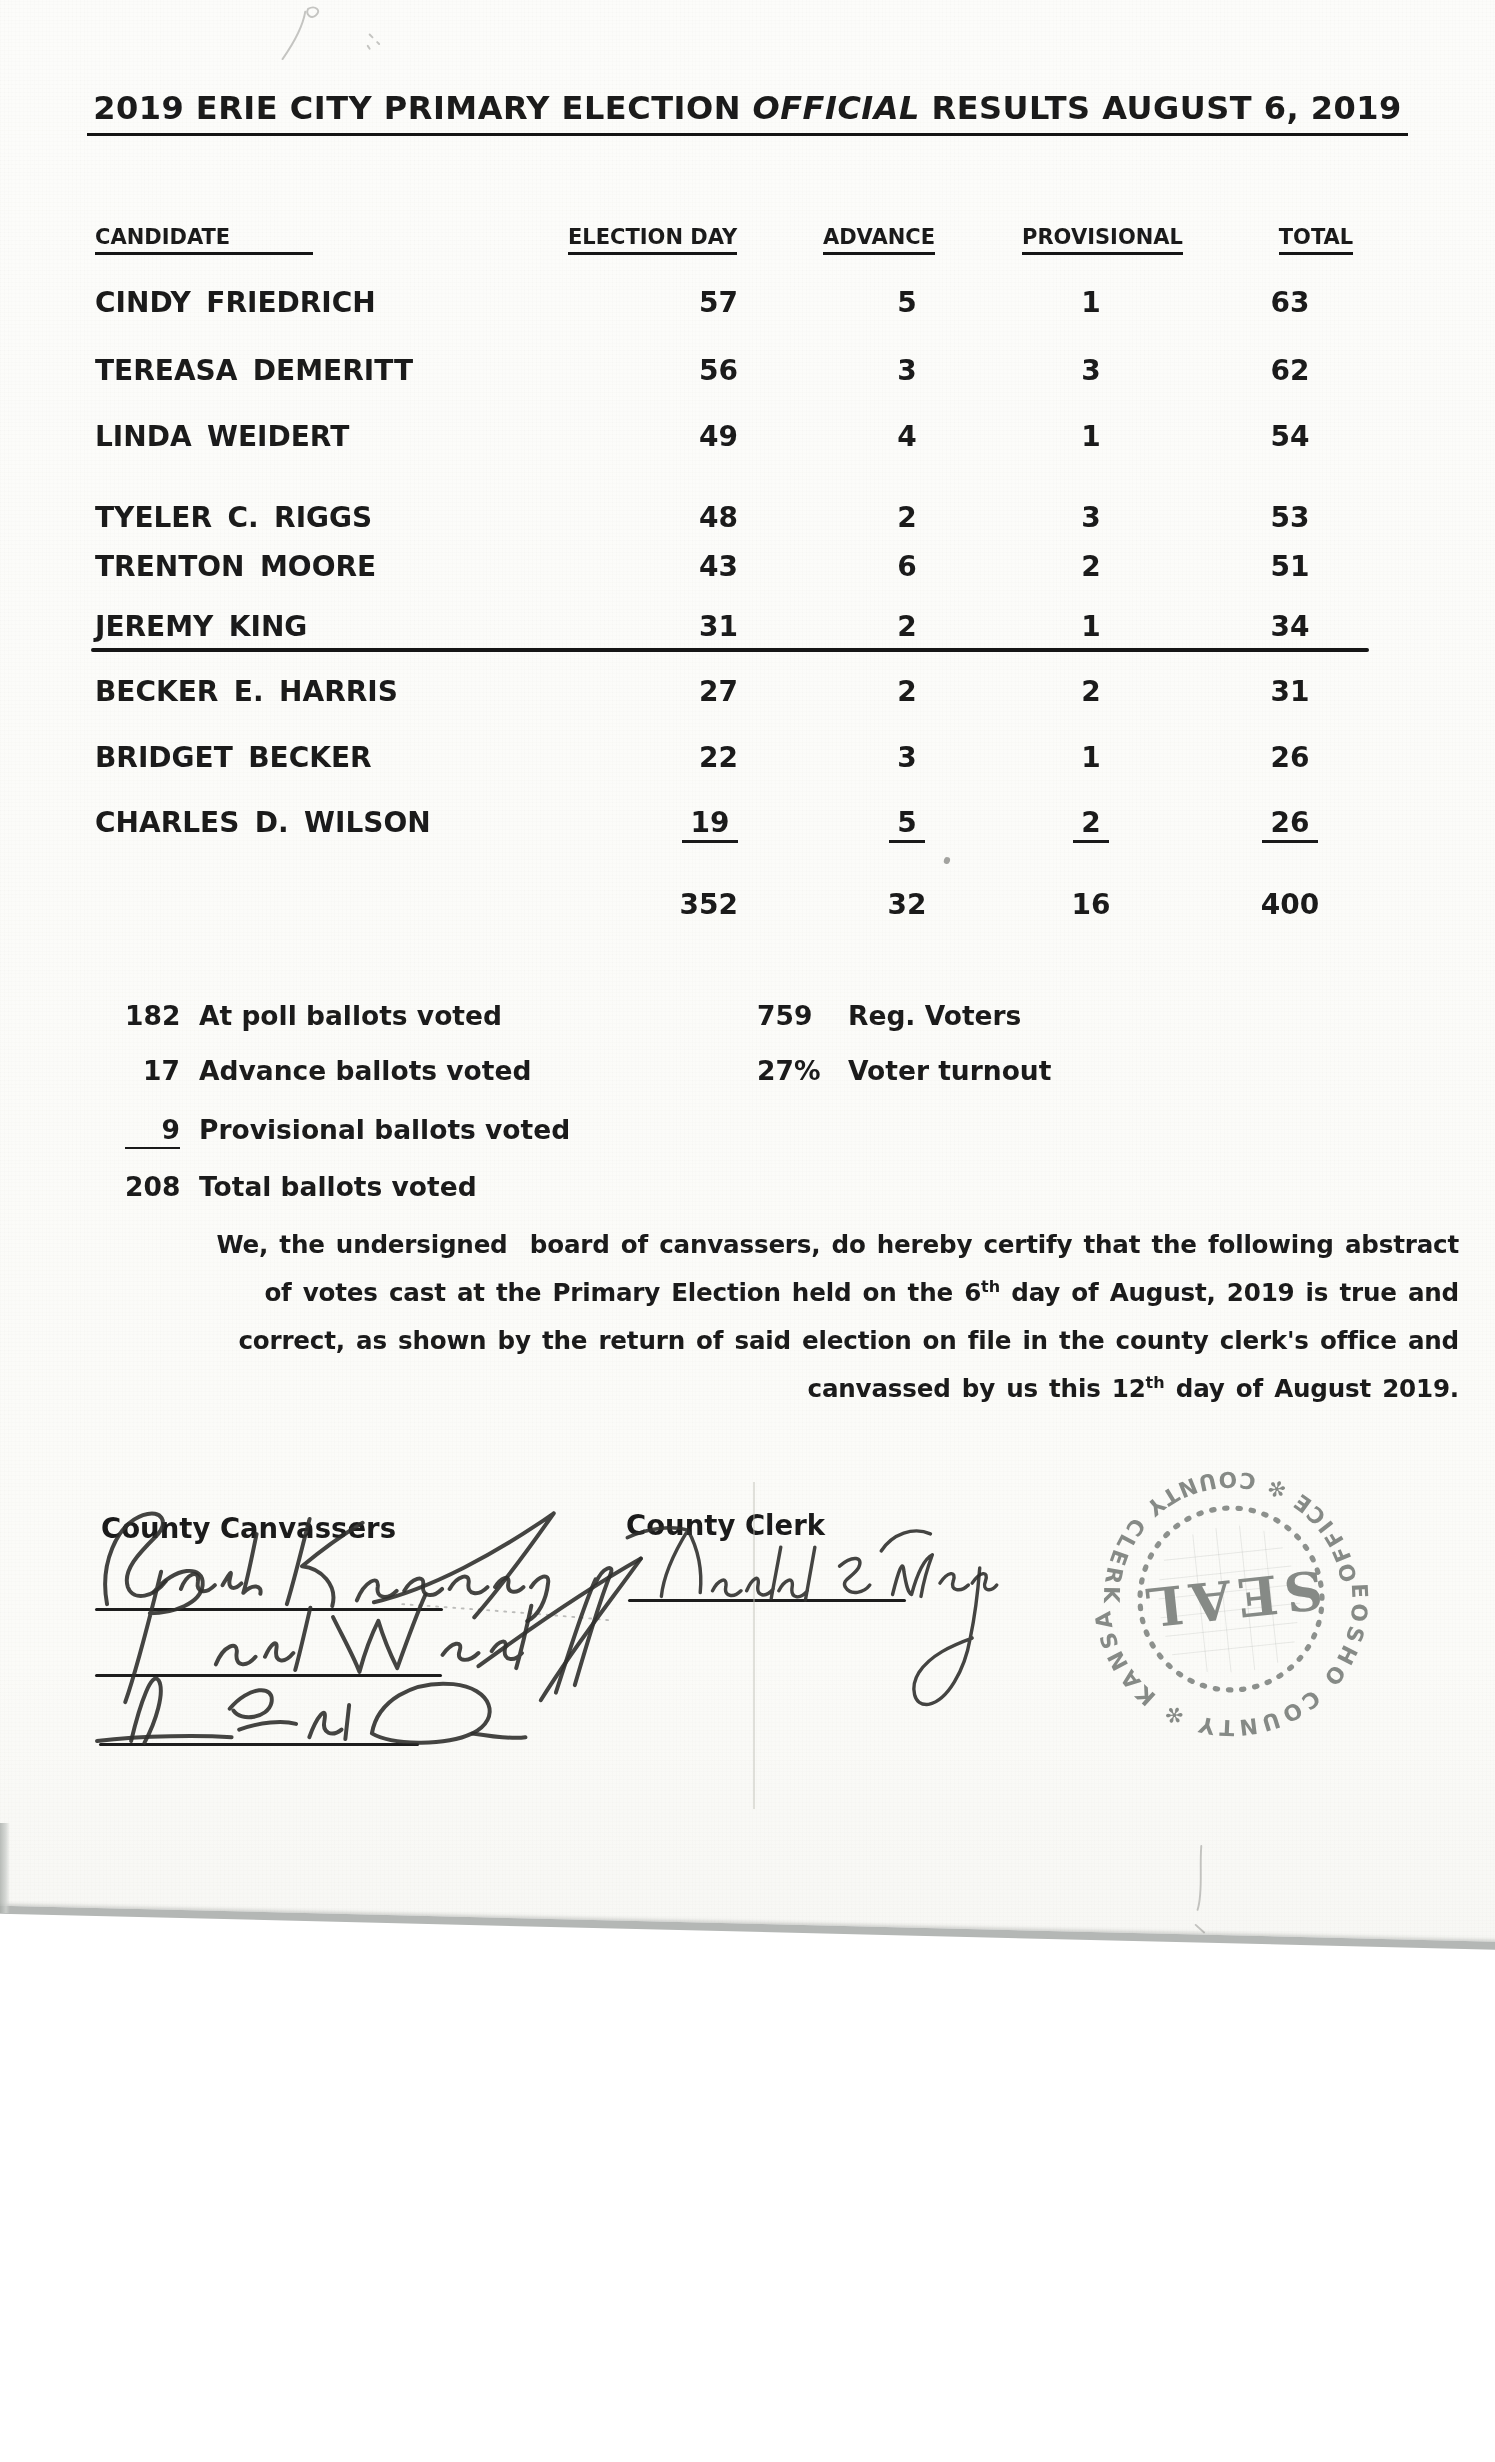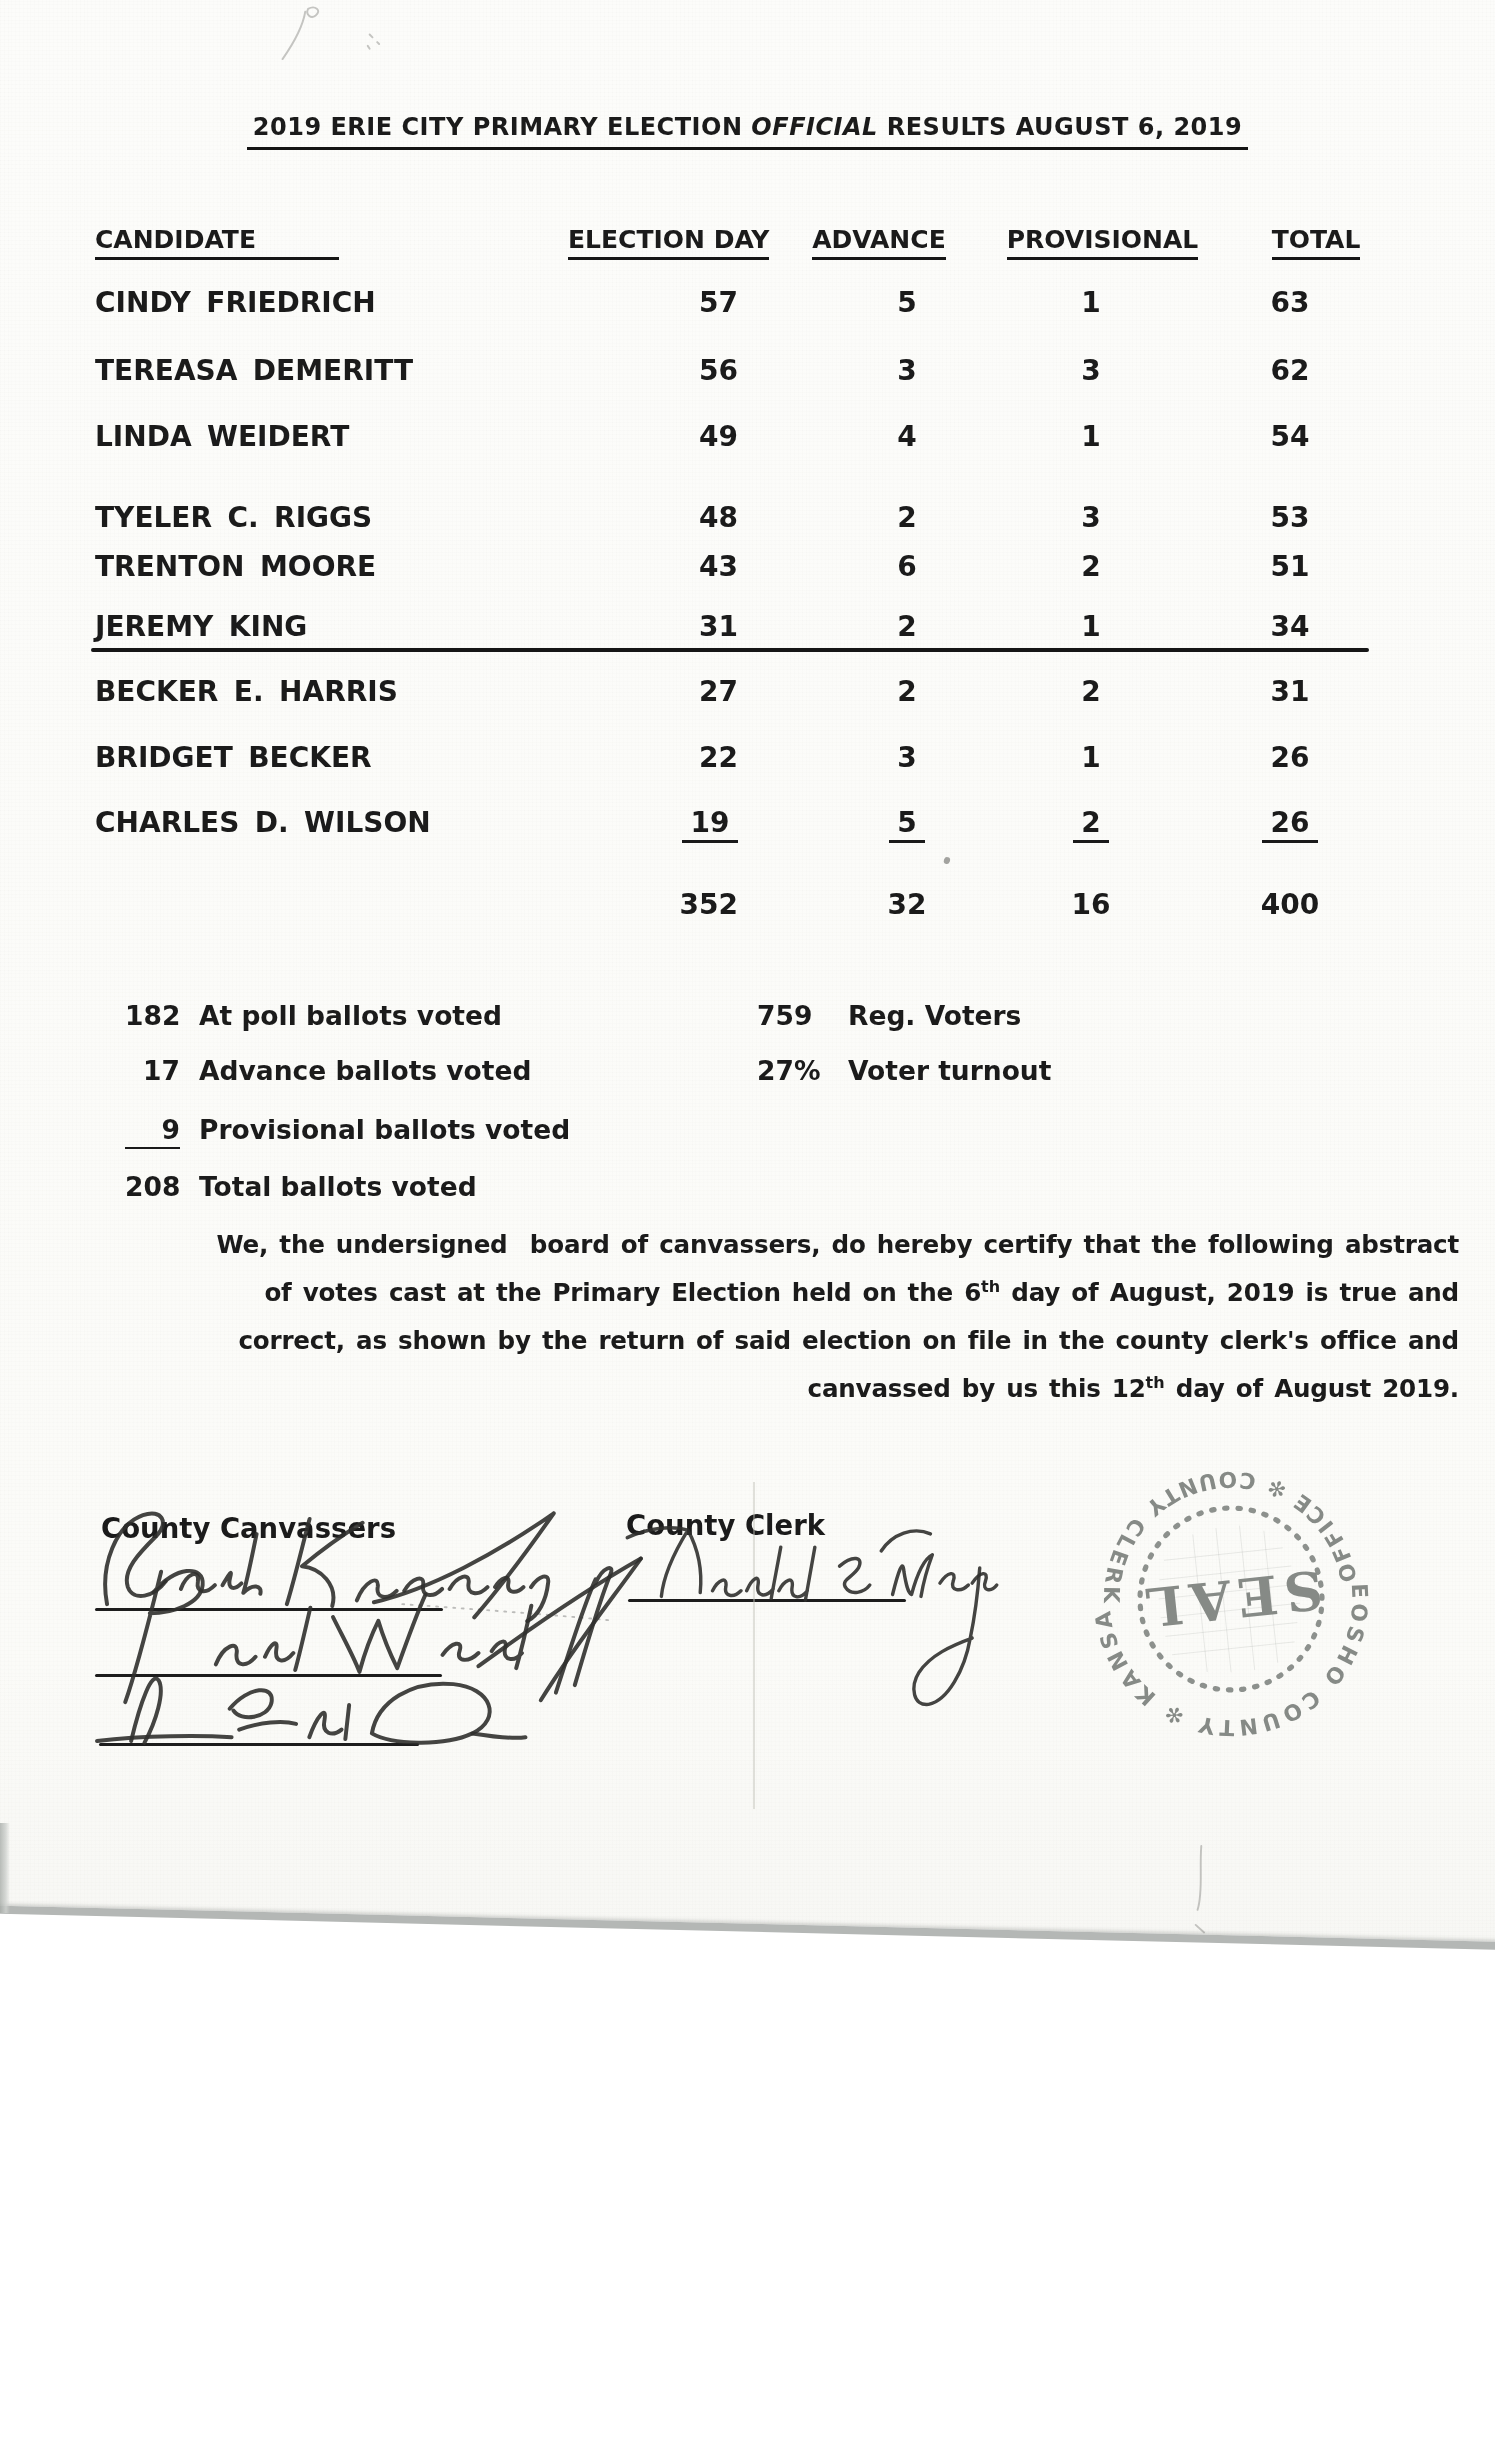--- a/index.html
+++ b/index.html
@@ -27,42 +27,42 @@
   }
   .left-edge-shadow {
     position:absolute; left:0; top:1823px; width:9.5px; height:90px;
     background:linear-gradient(90deg,#a8ada9 0%, #cfd2cf 60%, rgba(207,210,207,0) 100%);
     opacity:.8;
   }
 
   
   .title-wrap { position:absolute; left:0; right:0; top:89px; text-align:center; }
   .title {
-    display:inline-block; font-size:24px; font-weight:700; letter-spacing:0.5px;
-    border-bottom:3.8px solid #141414; padding:0 5.7px 5.7px 5.7px; white-space:pre;margin-top:24px;
+    display:inline-block; font-size:32px; font-weight:700; letter-spacing:0.5px;
+    border-bottom:3.8px solid #141414; padding:0 5.7px 5.7px 5.7px; white-space:pre;
   }
   .title .it { font-style:italic; }
 
   
   .trow { position:absolute; left:0; width:1495px; height:36px; font-weight:700; font-size:28px; }
   .cell { position:absolute; top:0; white-space:pre; }
   .c-name { left:95px; word-spacing:5.7px; }
   .c-ed   { left:568px;  width:170px; text-align:right; }
   .c-adv  { left:822px;  width:170px; text-align:center; }
   .c-prov { left:1006px; width:170px; text-align:center; }
   .c-tot  { left:1205px; width:170px; text-align:center; }
 
   .h-name { left:95px; }
   .h-ed   { left:568px;  width:170px; text-align:left; }
   .h-adv  { left:794px;  width:170px; text-align:center; }
   .h-prov { left:1004px; width:197px; text-align:center; }
   .h-tot  { left:1231px; width:170px; text-align:center; }
   .hdr span.u { border-bottom:3.8px solid #161616; padding-bottom:2.8px; display:inline-block; }
   .hdr .h-name span.u { padding-right:83px; }
-  .hdr { font-size:25px;text-decoration:underline; }
+  .hdr { font-size:21px;text-decoration:underline; }
 
   .full-line {
     position:absolute; left:91px; top:648px; width:1278px; height:3.8px;
     background:#161616; border-radius:1.9px;
   }
   .r-charles .cell span { border-bottom:3.8px solid #1a1a1a; padding:0 8.5px 0.9px 8.5px; }
   .stray-dot {
     position:absolute; left:944px; top:857px; width:5.7px; height:6.6px;
     background:#4c4c48; border-radius:50%; opacity:.5; transform:rotate(20deg);
   }

